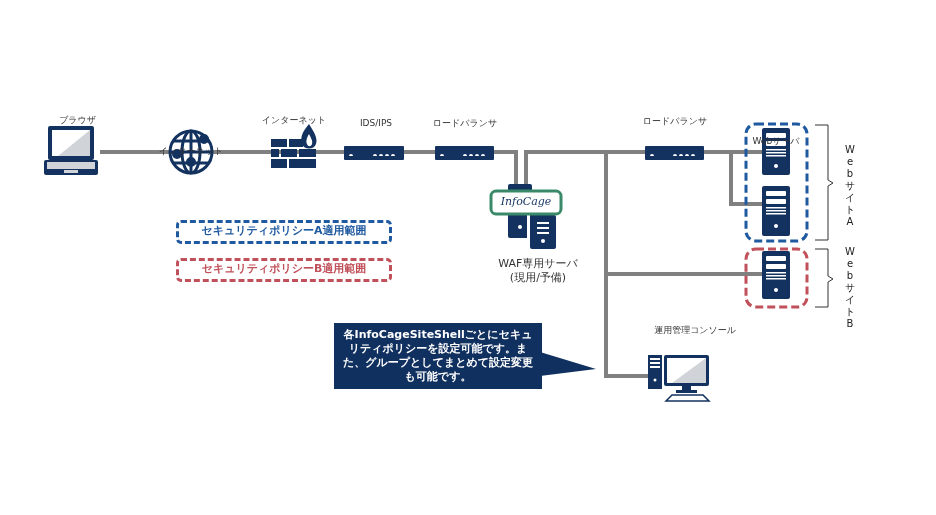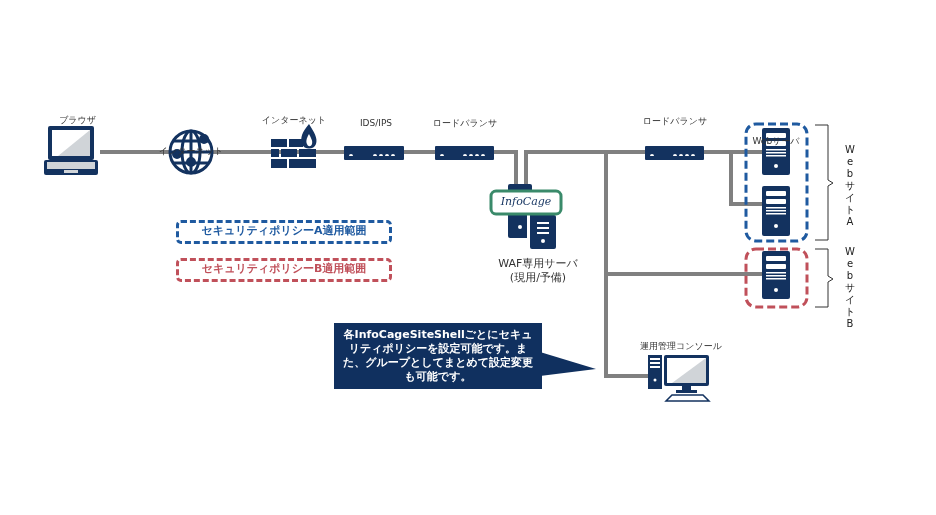--- a/index.html
+++ b/index.html
@@ -176,21 +176,21 @@
 <div class="lbl" style="left:635px;top:115px;width:80px;">ロードバランサ</div>
 <div class="lbl" style="left:746px;top:111px;width:60px;margin-top:24px;">Webサーバ</div>
 
 <div style="position:absolute;left:493px;top:195px;width:66px;text-align:center;font-family:'DejaVu Serif',serif;font-style:italic;font-weight:normal;font-size:11px;color:#13325f;">InfoCage</div>
 
 <div class="waf-label">
   <div>WAF専用サーバ</div>
   <div>(現用/予備)</div>
 </div>
 
-<div class="lbl" style="left:626px;top:340px;width:110px;">運用管理コンソール</div>
+<div class="lbl" style="left:626px;top:324px;width:110px;text-align:right;">運用管理コンソール</div>
 
 <div class="vtext" style="left:844px;top:144px;">WebサイトA</div>
 <div class="vtext" style="left:844px;top:246px;">WebサイトB</div>
 
 <div class="legend legend-a">
   <span>セキュリティポリシーA適用範囲</span>
 </div>
 <div class="legend legend-b">
   <span>セキュリティポリシーB適用範囲</span>
 </div>

